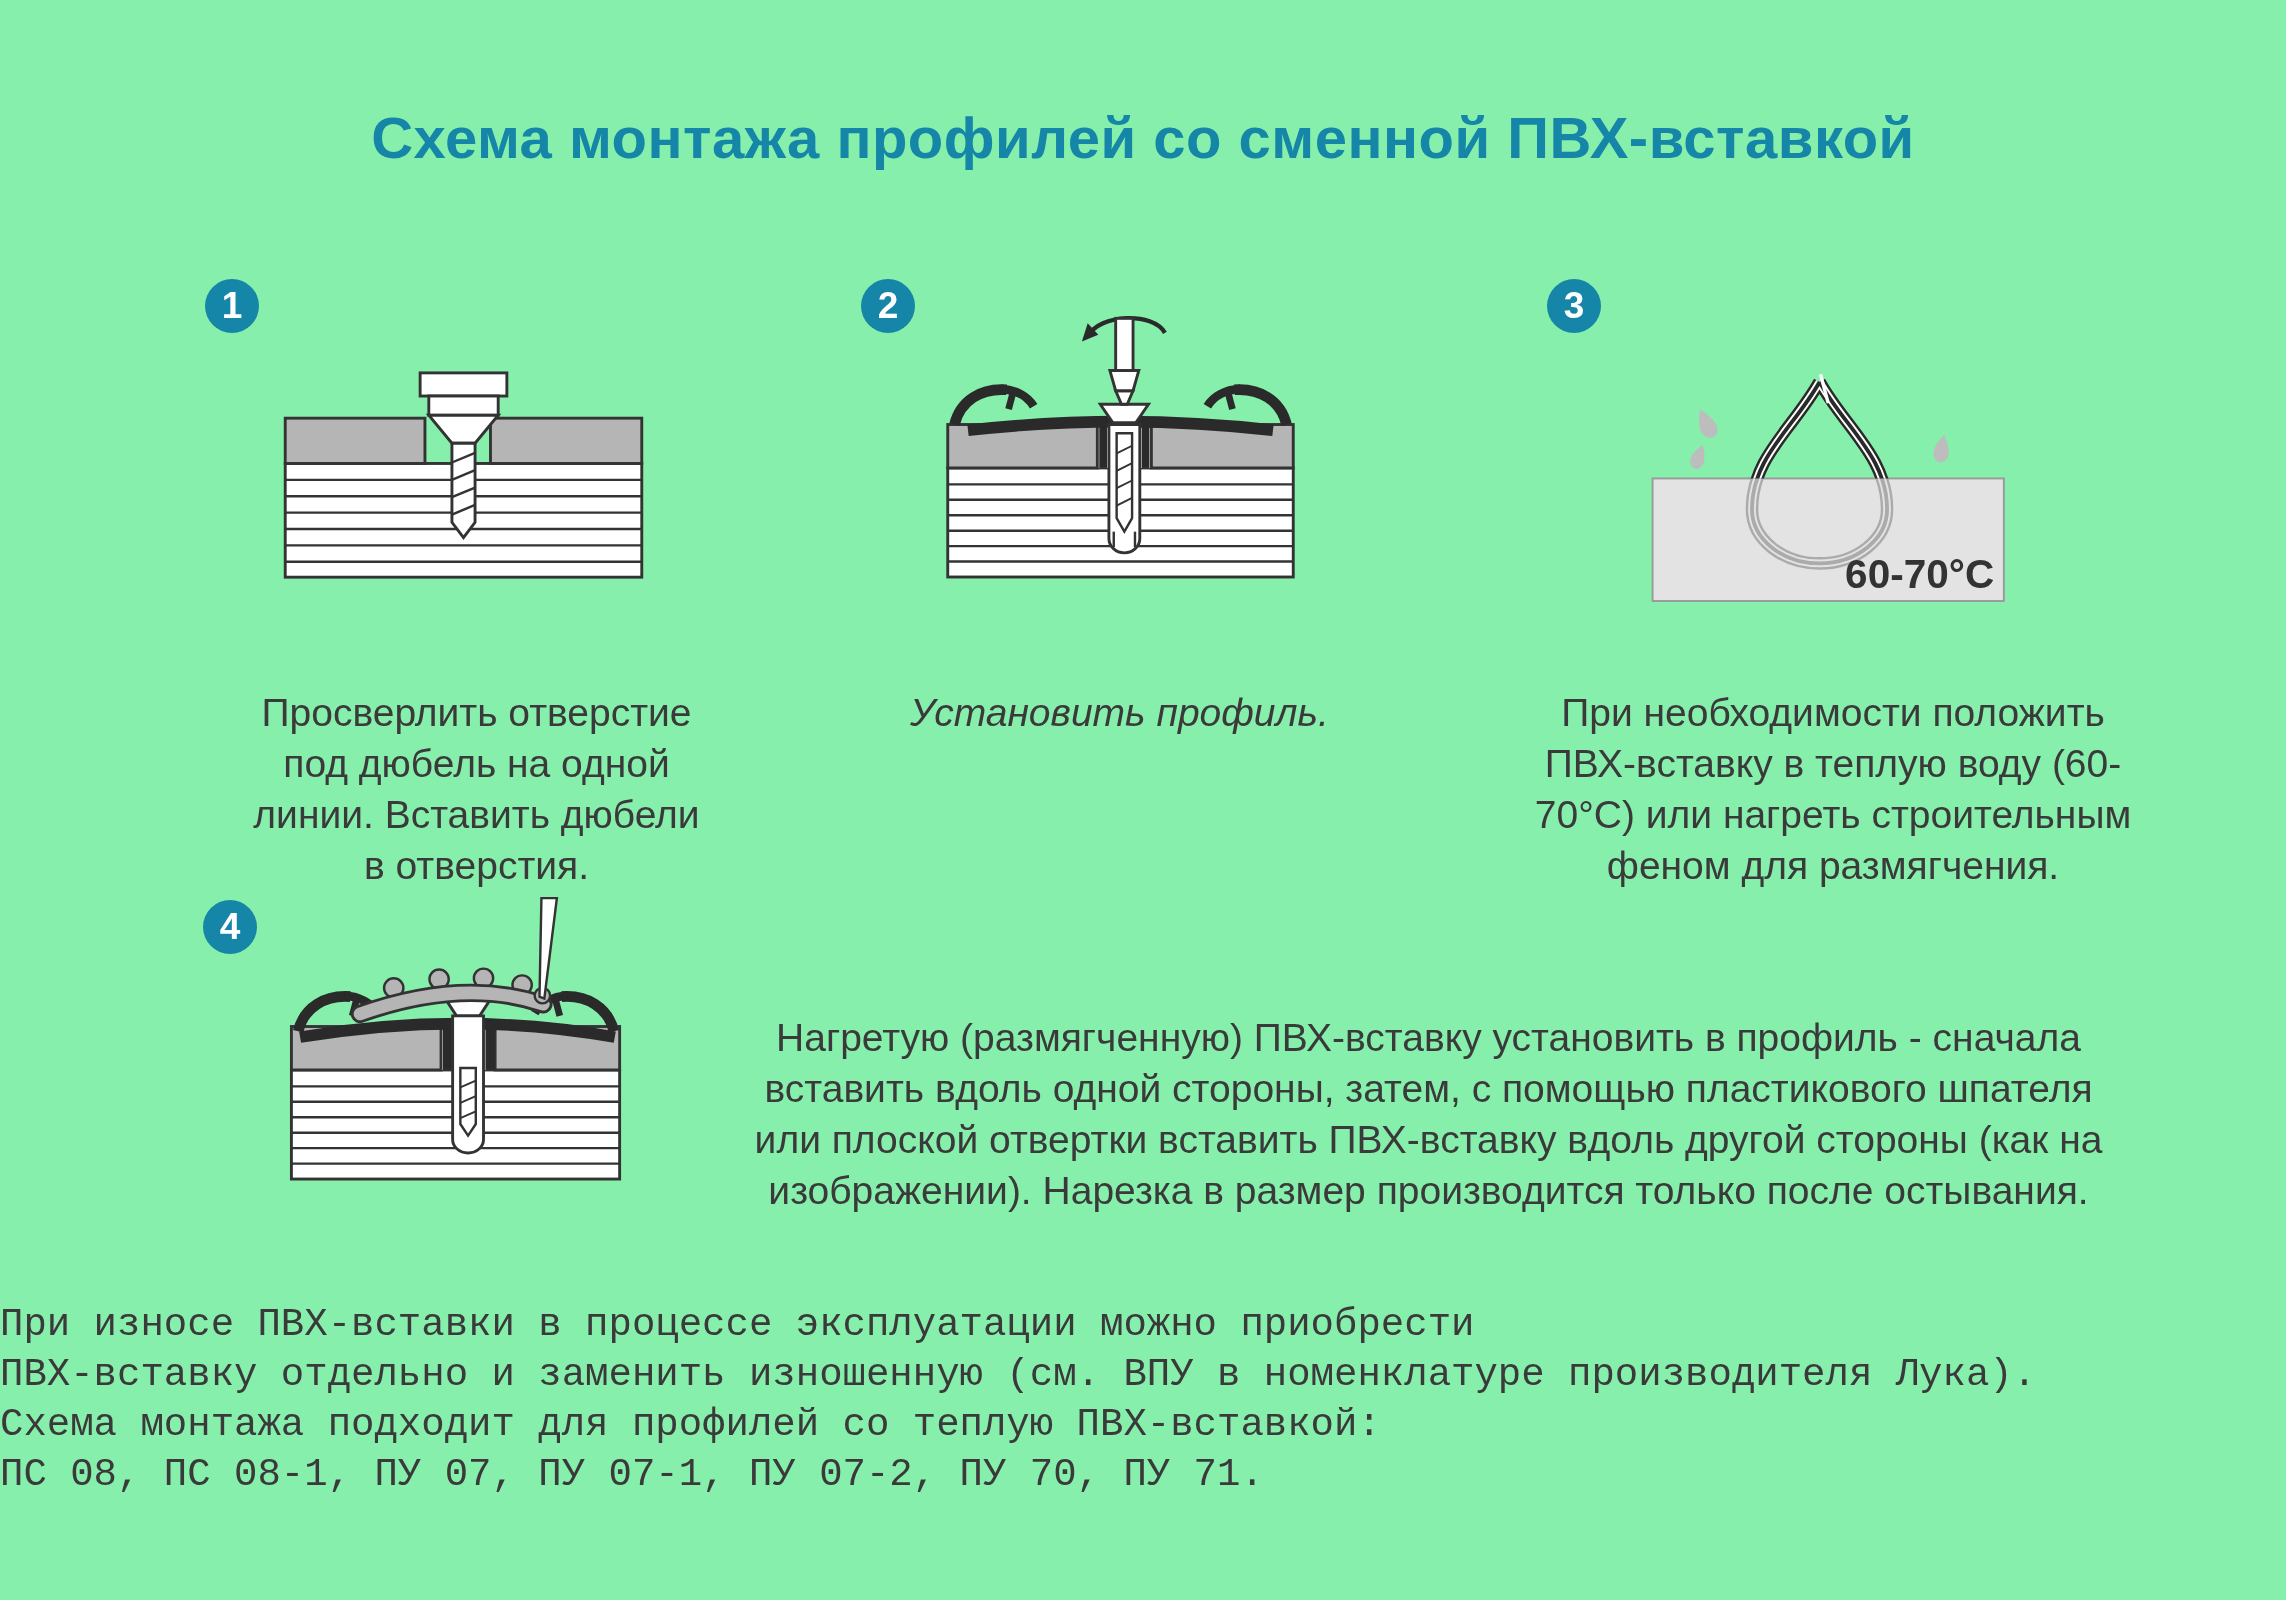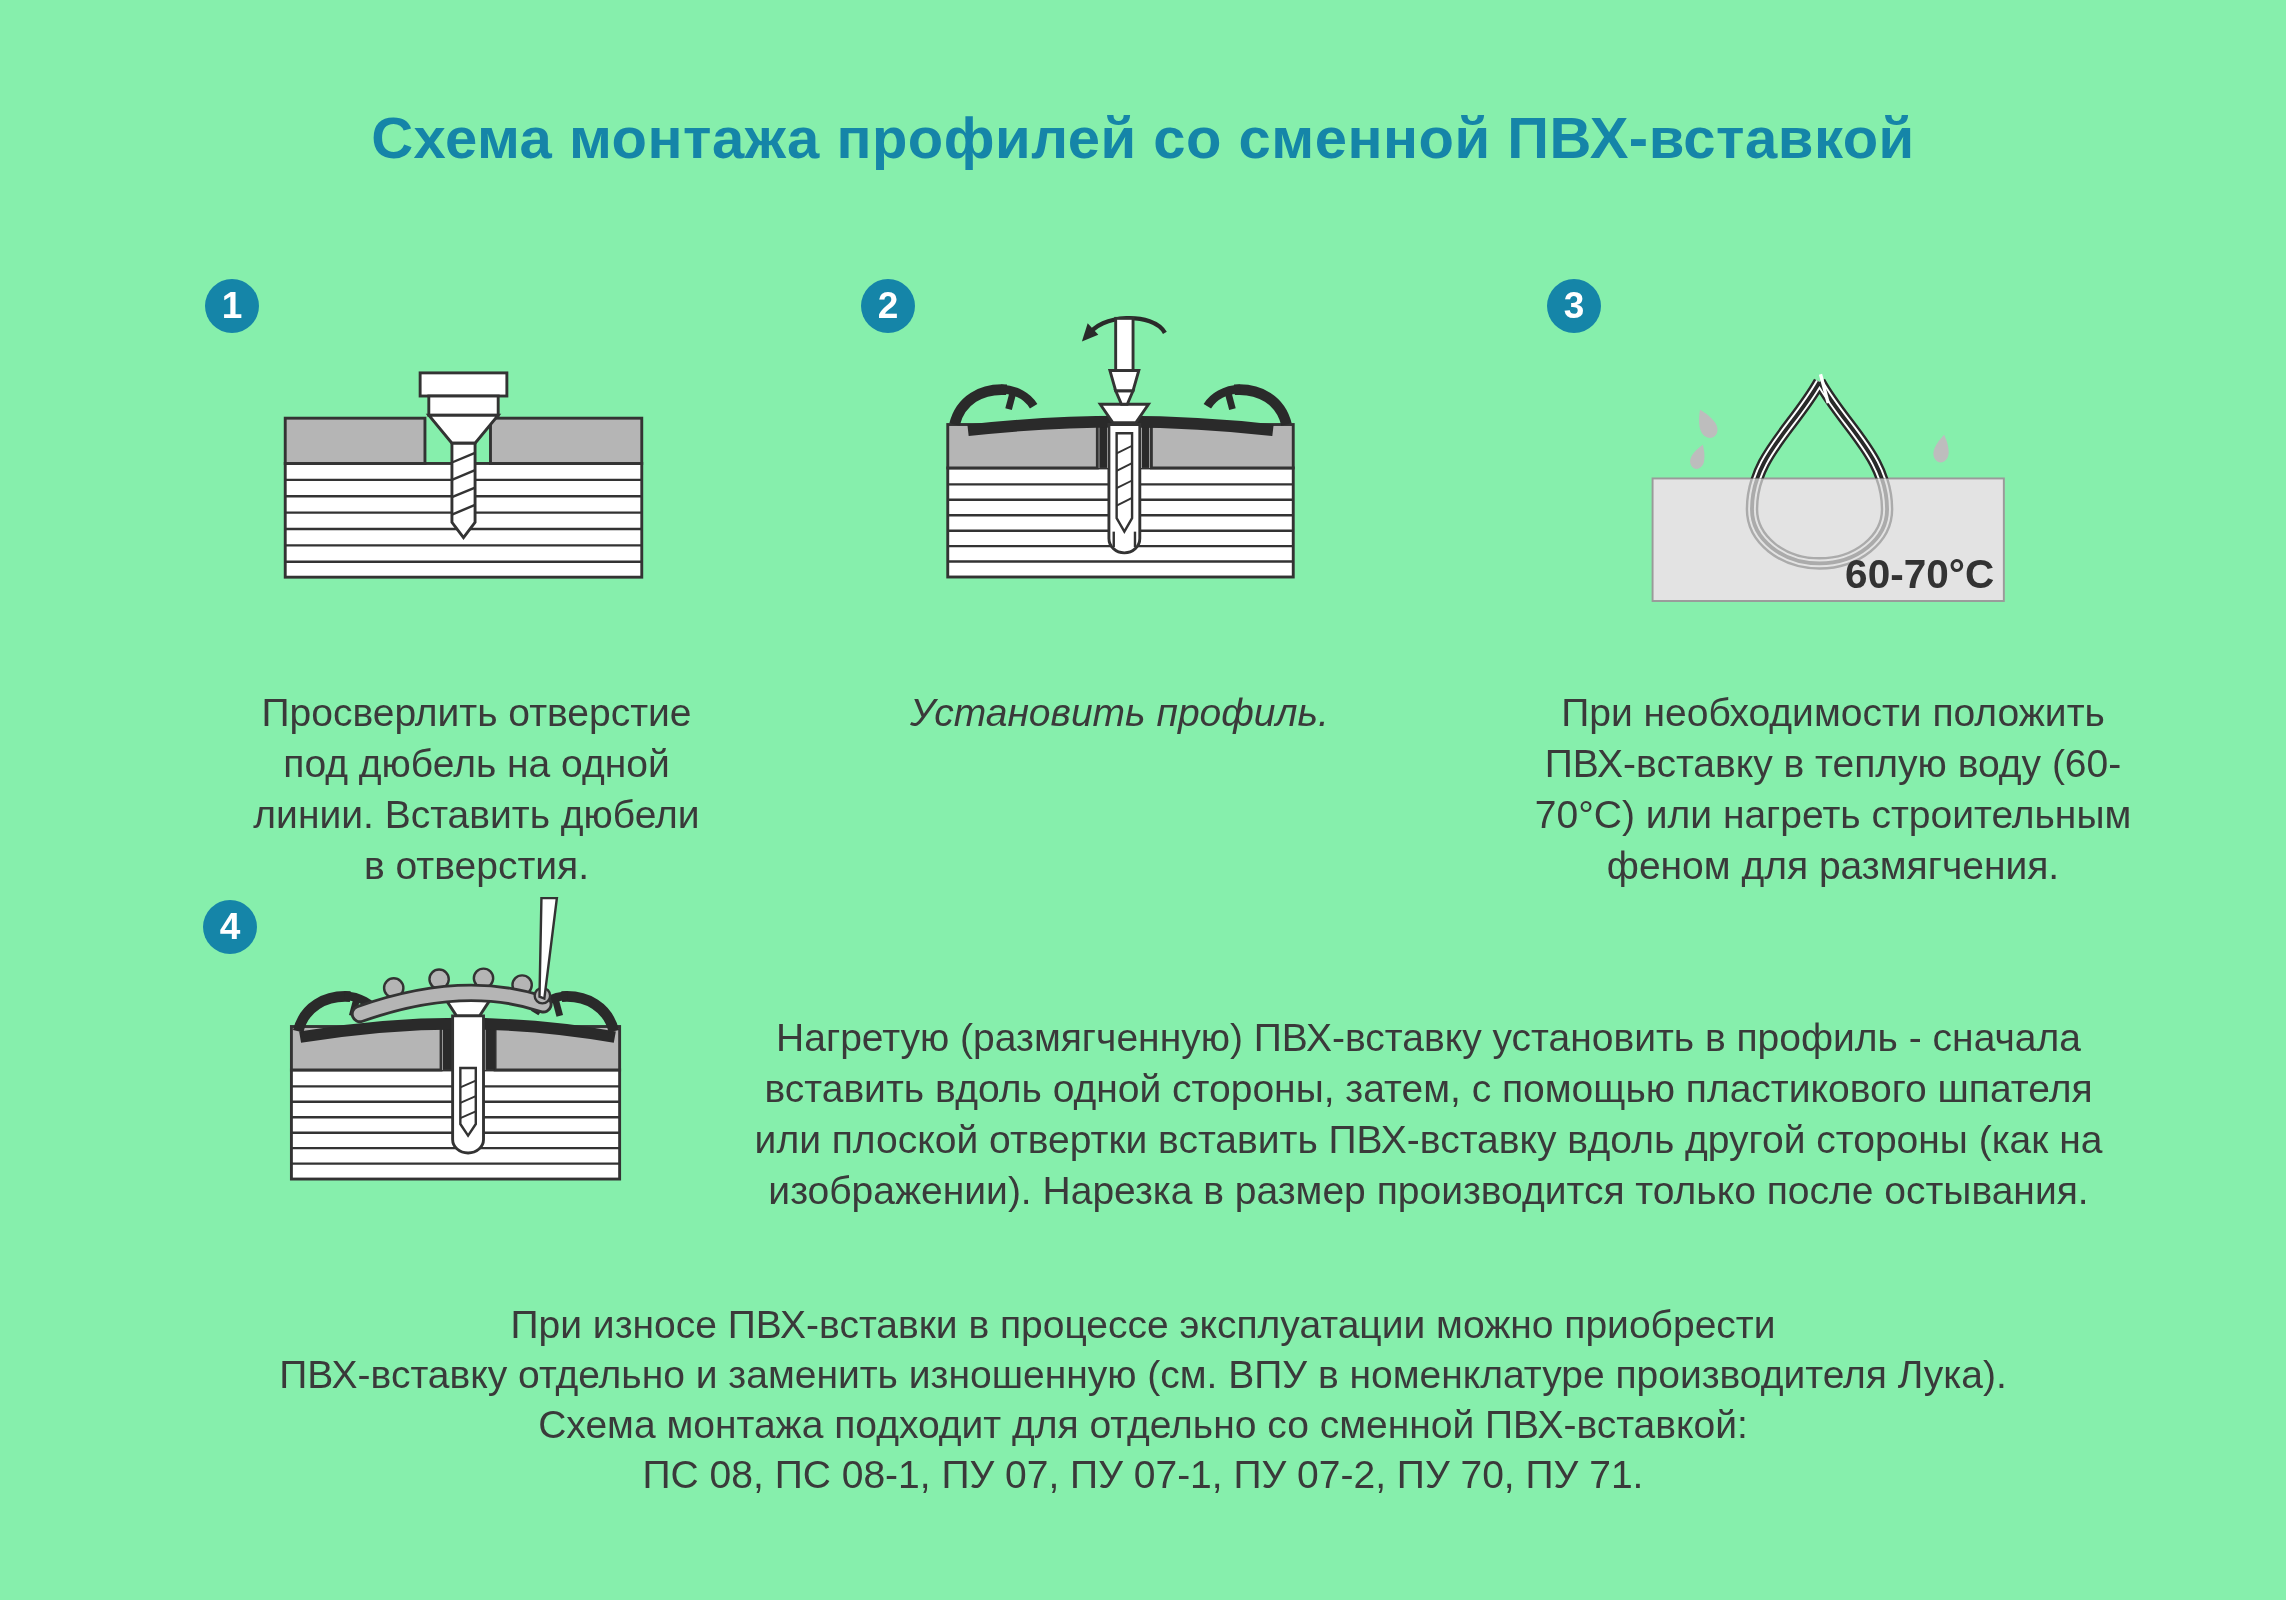--- a/index.html
+++ b/index.html
@@ -13,22 +13,22 @@
     --droplet:#BDBDBD;
   }
   html,body{margin:0;padding:0;background:#fff;}
   body{font-family:"Liberation Sans", sans-serif;}
   .page{position:relative;width:2286px;height:1601px;background:#86efac;overflow:hidden;}
   .title{position:absolute;left:0;top:104px;width:2286px;text-align:center;
          font-size:58px;font-weight:700;color:var(--accent);letter-spacing:0.5px;}
   .badge{position:absolute;width:54px;height:54px;border-radius:50%;background:var(--accent);
          color:#fff;font-size:37px;font-weight:700;display:flex;align-items:center;justify-content:center;}
   .caption{position:absolute;color:var(--text);font-size:39px;line-height:51px;text-align:center;}
-  .footer{position:absolute;left:0;top:1300px;width:2286px;text-align:center;
-          color:var(--text);font-size:39px;line-height:50px;}
+  .footer{position:absolute;left:0;top:1300px;width:2286px;
+          color:var(--text);font-size:39px;line-height:50px;font-family:Liberation Mono, monospace;}
   svg{position:absolute;overflow:visible;}
   .o3{fill:#fff;stroke:var(--outline);stroke-width:3px;}
   .o25{fill:#fff;stroke:var(--outline);stroke-width:2.5px;}
   .gray3{fill:var(--fill-gray);stroke:var(--outline);stroke-width:3px;}
   .grayc{fill:var(--fill-gray);stroke:var(--outline);stroke-width:2.5px;}
   .ln{stroke:var(--outline);stroke-width:2.5px;}
   .blk{fill:var(--profile);stroke:none;}
   .bstro{fill:none;stroke:var(--profile);}
   .white-gap{fill:#fff;stroke:none;}
   .water{fill:var(--water);stroke:var(--water-stroke);stroke-width:2px;}
@@ -237,18 +237,18 @@
   <div class="caption" style="left:719px;top:1012px;width:1419px;">
     <div>Нагретую (размягченную) ПВХ-вставку установить в профиль - сначала</div>
     <div>вставить вдоль одной стороны, затем, с помощью пластикового шпателя</div>
     <div>или плоской отвертки вставить ПВХ-вставку вдоль другой стороны (как на</div>
     <div>изображении). Нарезка в размер производится только после остывания.</div>
   </div>
 
   <div class="footer">
     <div>При износе ПВХ-вставки в процессе эксплуатации можно приобрести</div>
     <div>ПВХ-вставку отдельно и заменить изношенную (см. ВПУ в номенклатуре производителя Лука).</div>
-    <div>Схема монтажа подходит для отдельно со сменной ПВХ-вставкой:</div>
+    <div>Схема монтажа подходит для профилей со теплую ПВХ-вставкой:</div>
     <div>ПС 08, ПС 08-1, ПУ 07, ПУ 07-1, ПУ 07-2, ПУ 70, ПУ 71.</div>
   </div>
 
 </div>
 
 
 </body></html>

